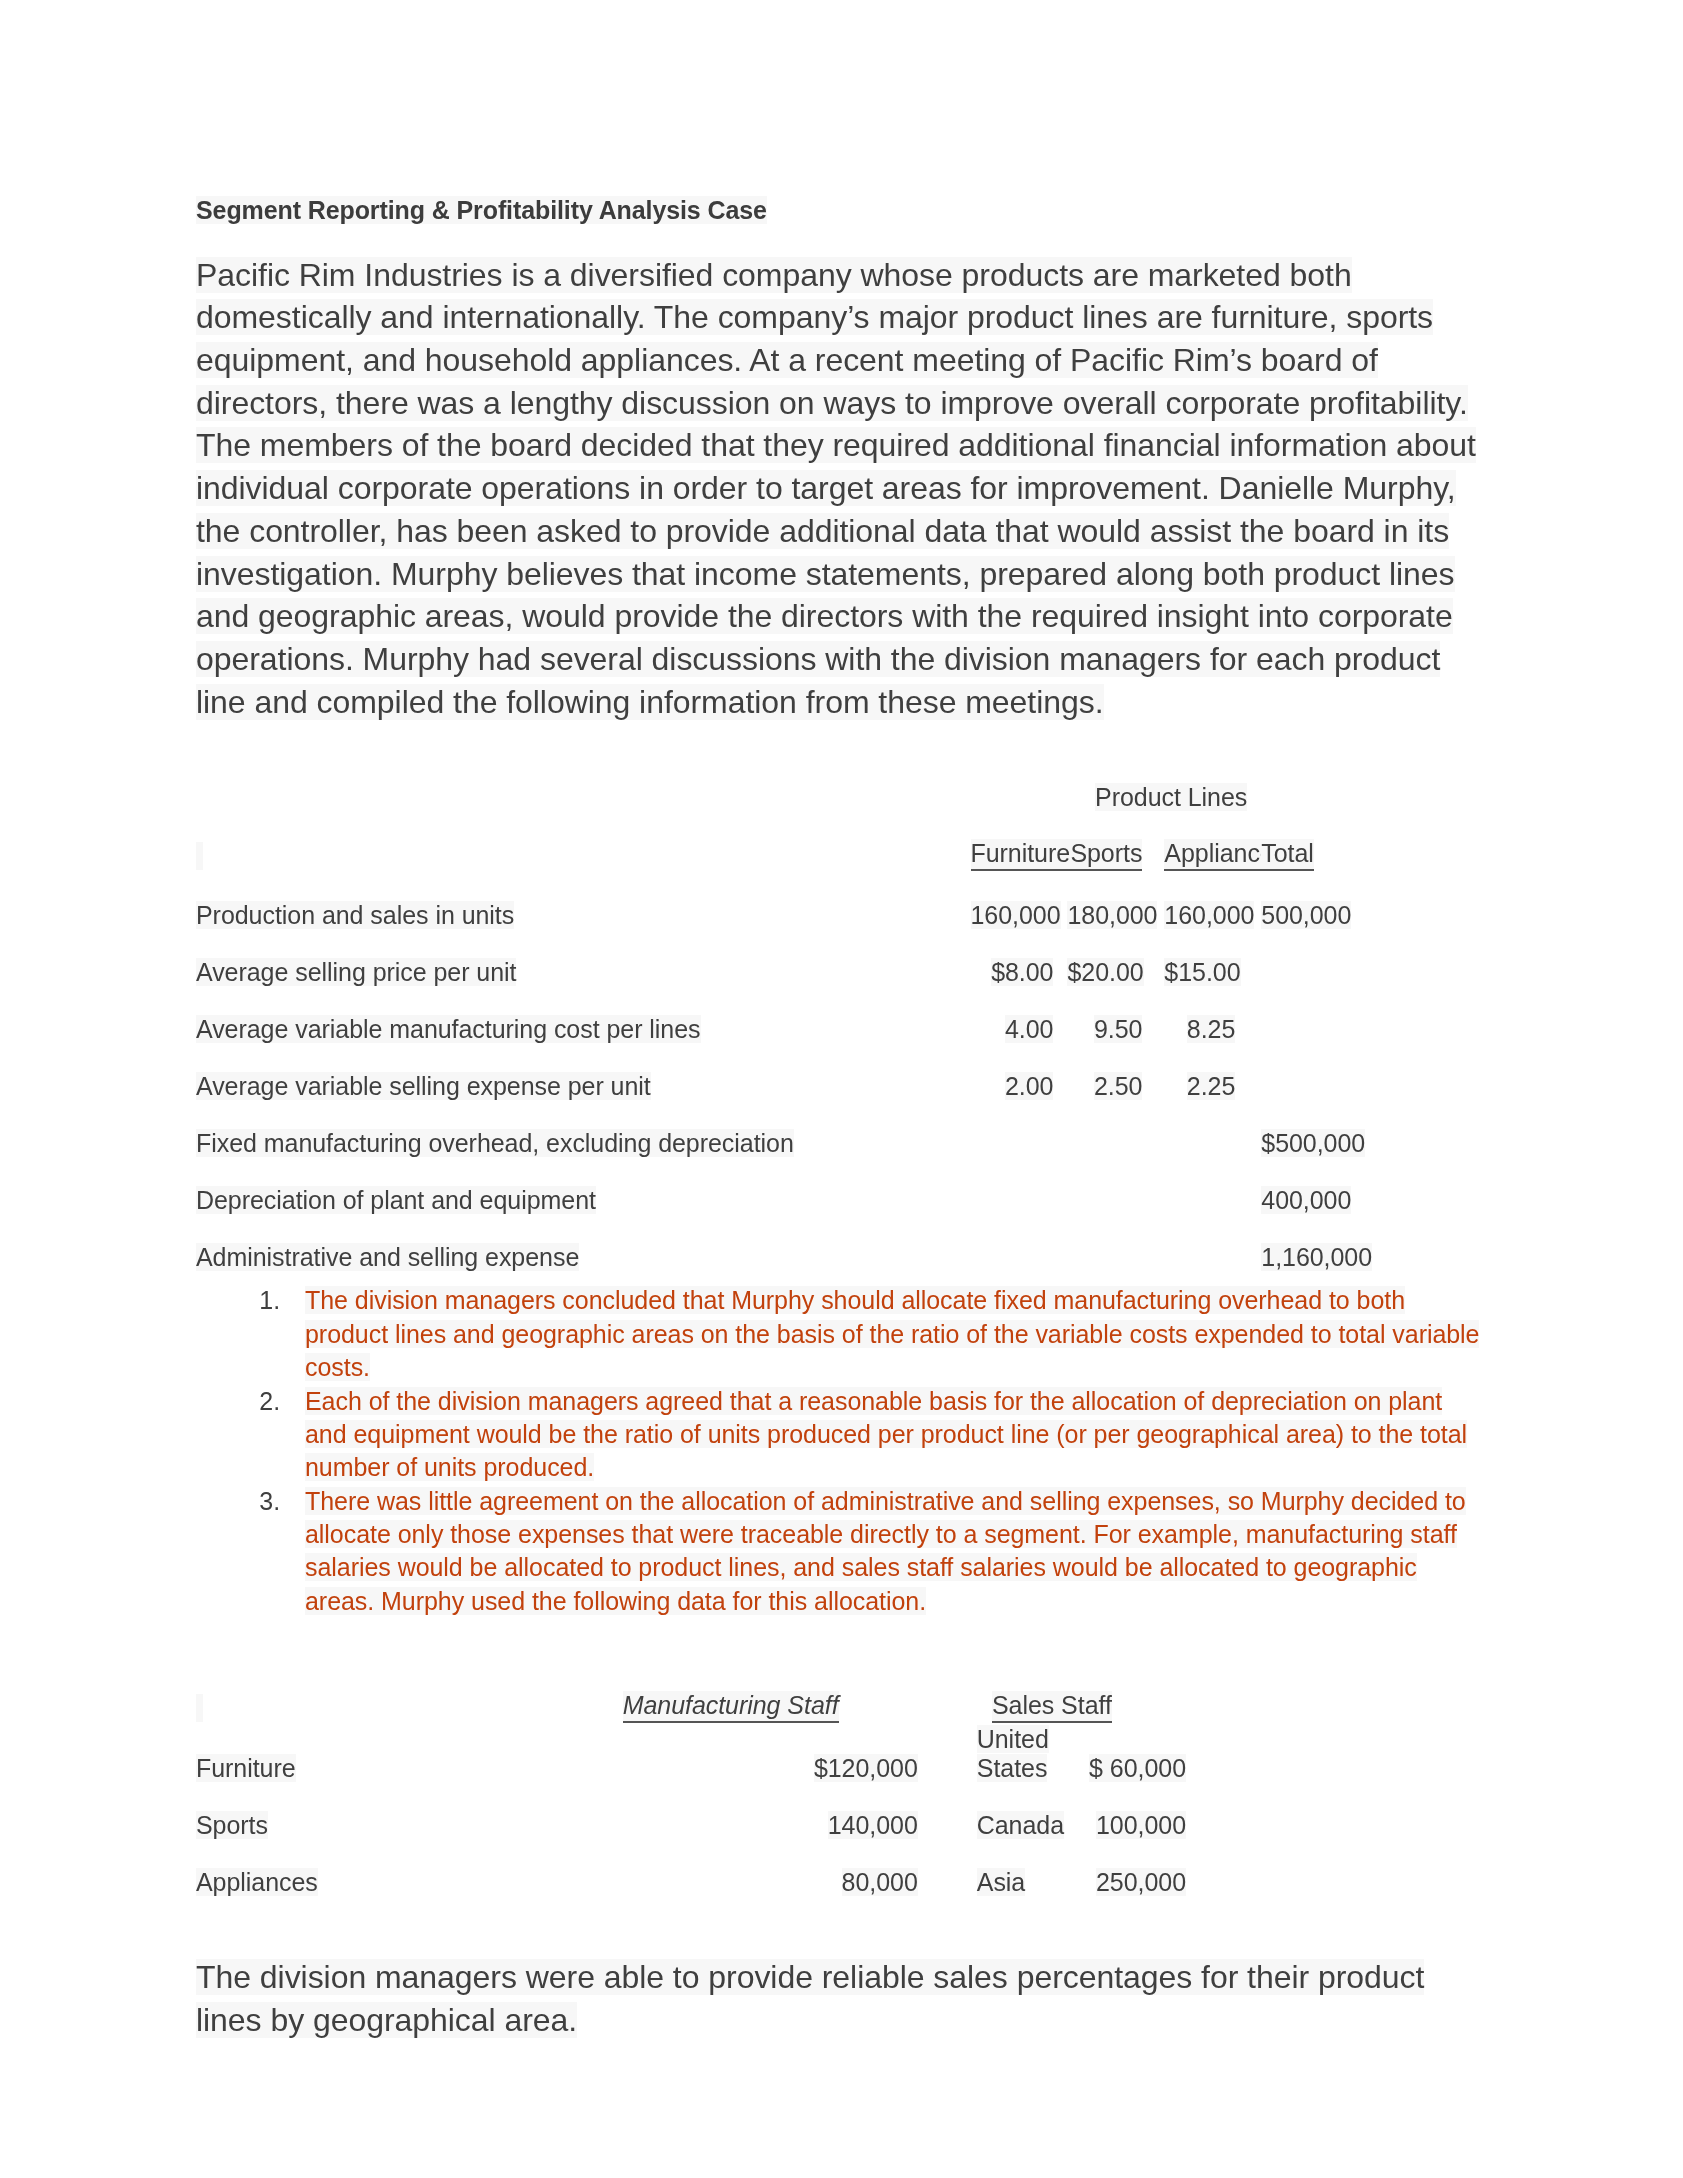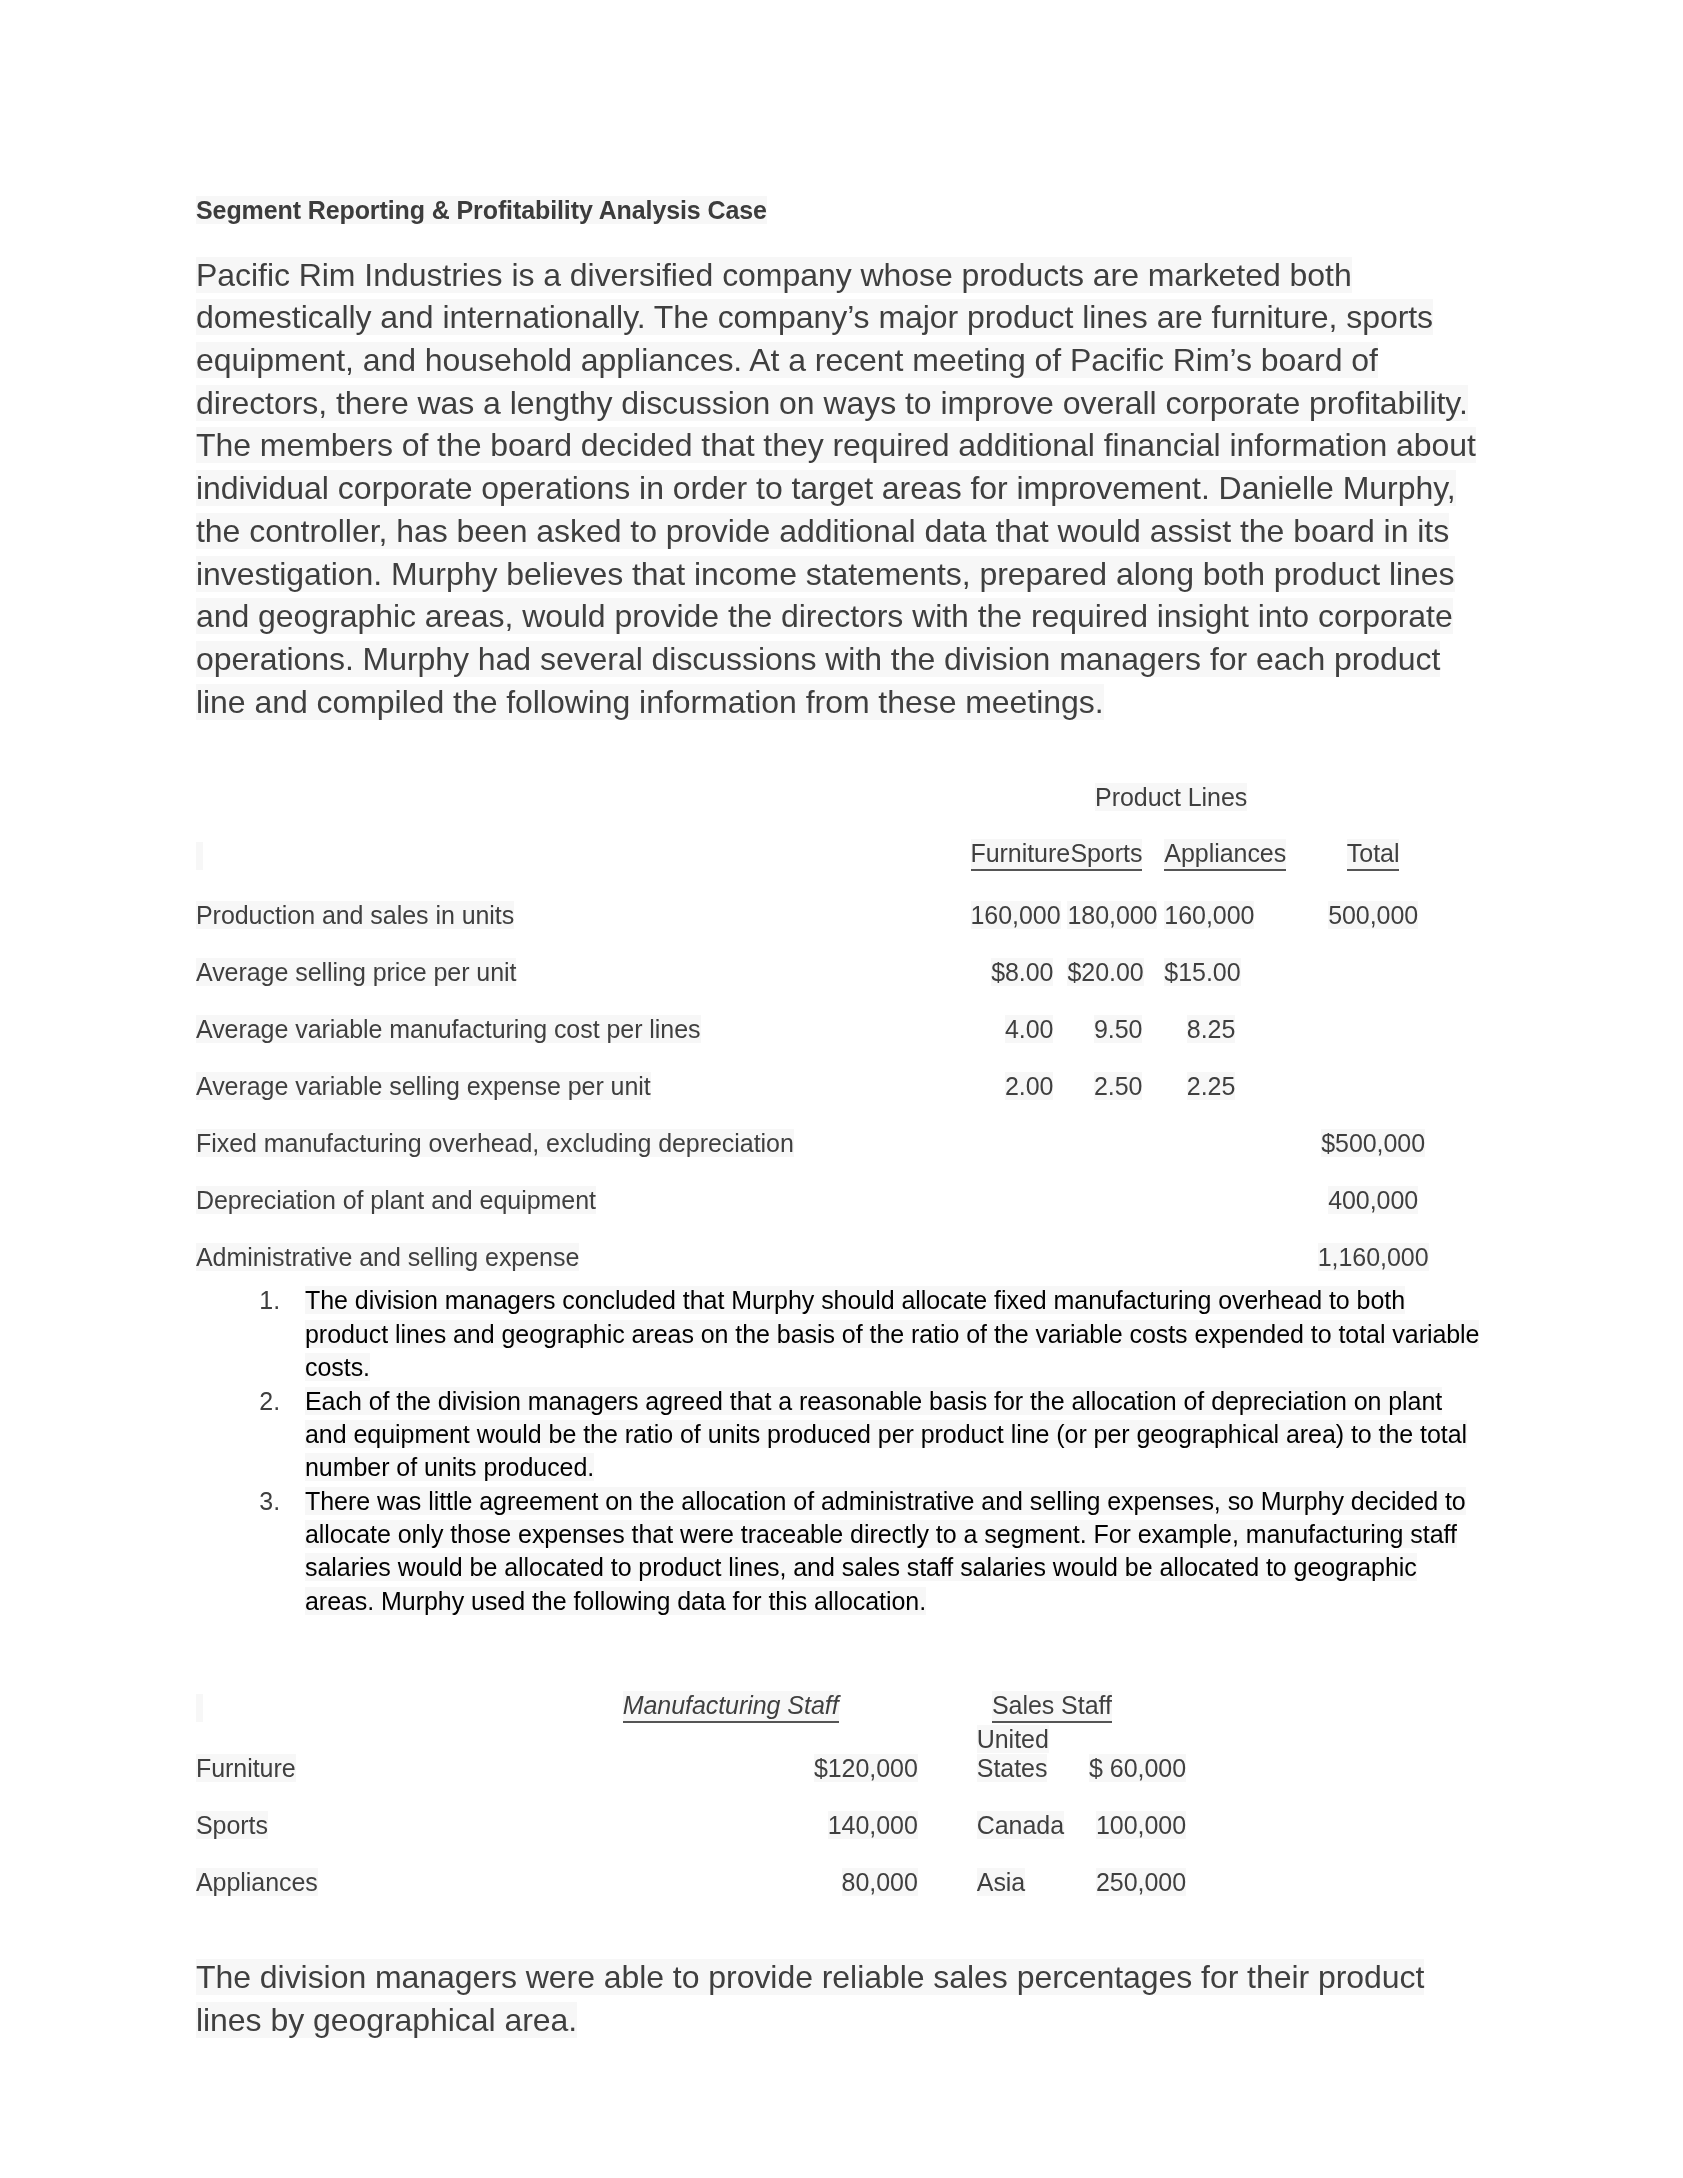--- a/index.html
+++ b/index.html
@@ -47,21 +47,21 @@
     margin: 0;
     color: #3f3f3f;
     letter-spacing: -0.05px;
   }
   .gap-before-close { height: 59px; }
 
   
   ol.notes {
     font-size: 25px;
     line-height: 1.335;
-    color: #000000;
+    color: #c2410c;
     margin: 12px 0 0 0;
     padding-left: 91px;
     list-style-position: outside;
     letter-spacing: -0.05px;
   }
   ol.notes > li {
     padding-left: 18px;
     margin: 0;
   }
   ol.notes > li::marker {
@@ -86,21 +86,21 @@
   #product-lines-table th {
     padding: 0;
     font-weight: normal;
     vertical-align: bottom;
     height: 57px;
   }
   #product-lines-table .c-label  { width: 554px; text-align: left; }
   #product-lines-table .c-furn   { width: 194px; text-align: right; padding-right: 14px; }
   #product-lines-table .c-sport  { width: 184px; text-align: right; padding-right: 22px; }
   #product-lines-table .c-appl   { width: 196px; text-align: right; padding-right: 26px; }
-  #product-lines-table .c-total  { width: 160px; text-align: center; }
+  #product-lines-table .c-total  { width: 160px; text-align: left; }
 
   #product-lines-table tr.group-head td { height: 55px; }
   .group-title {
     text-align: center;
     padding-bottom: 2px;
   }
   #product-lines-table tr.col-head td {
     height: 59px;
     padding-bottom: 2px;
   }

